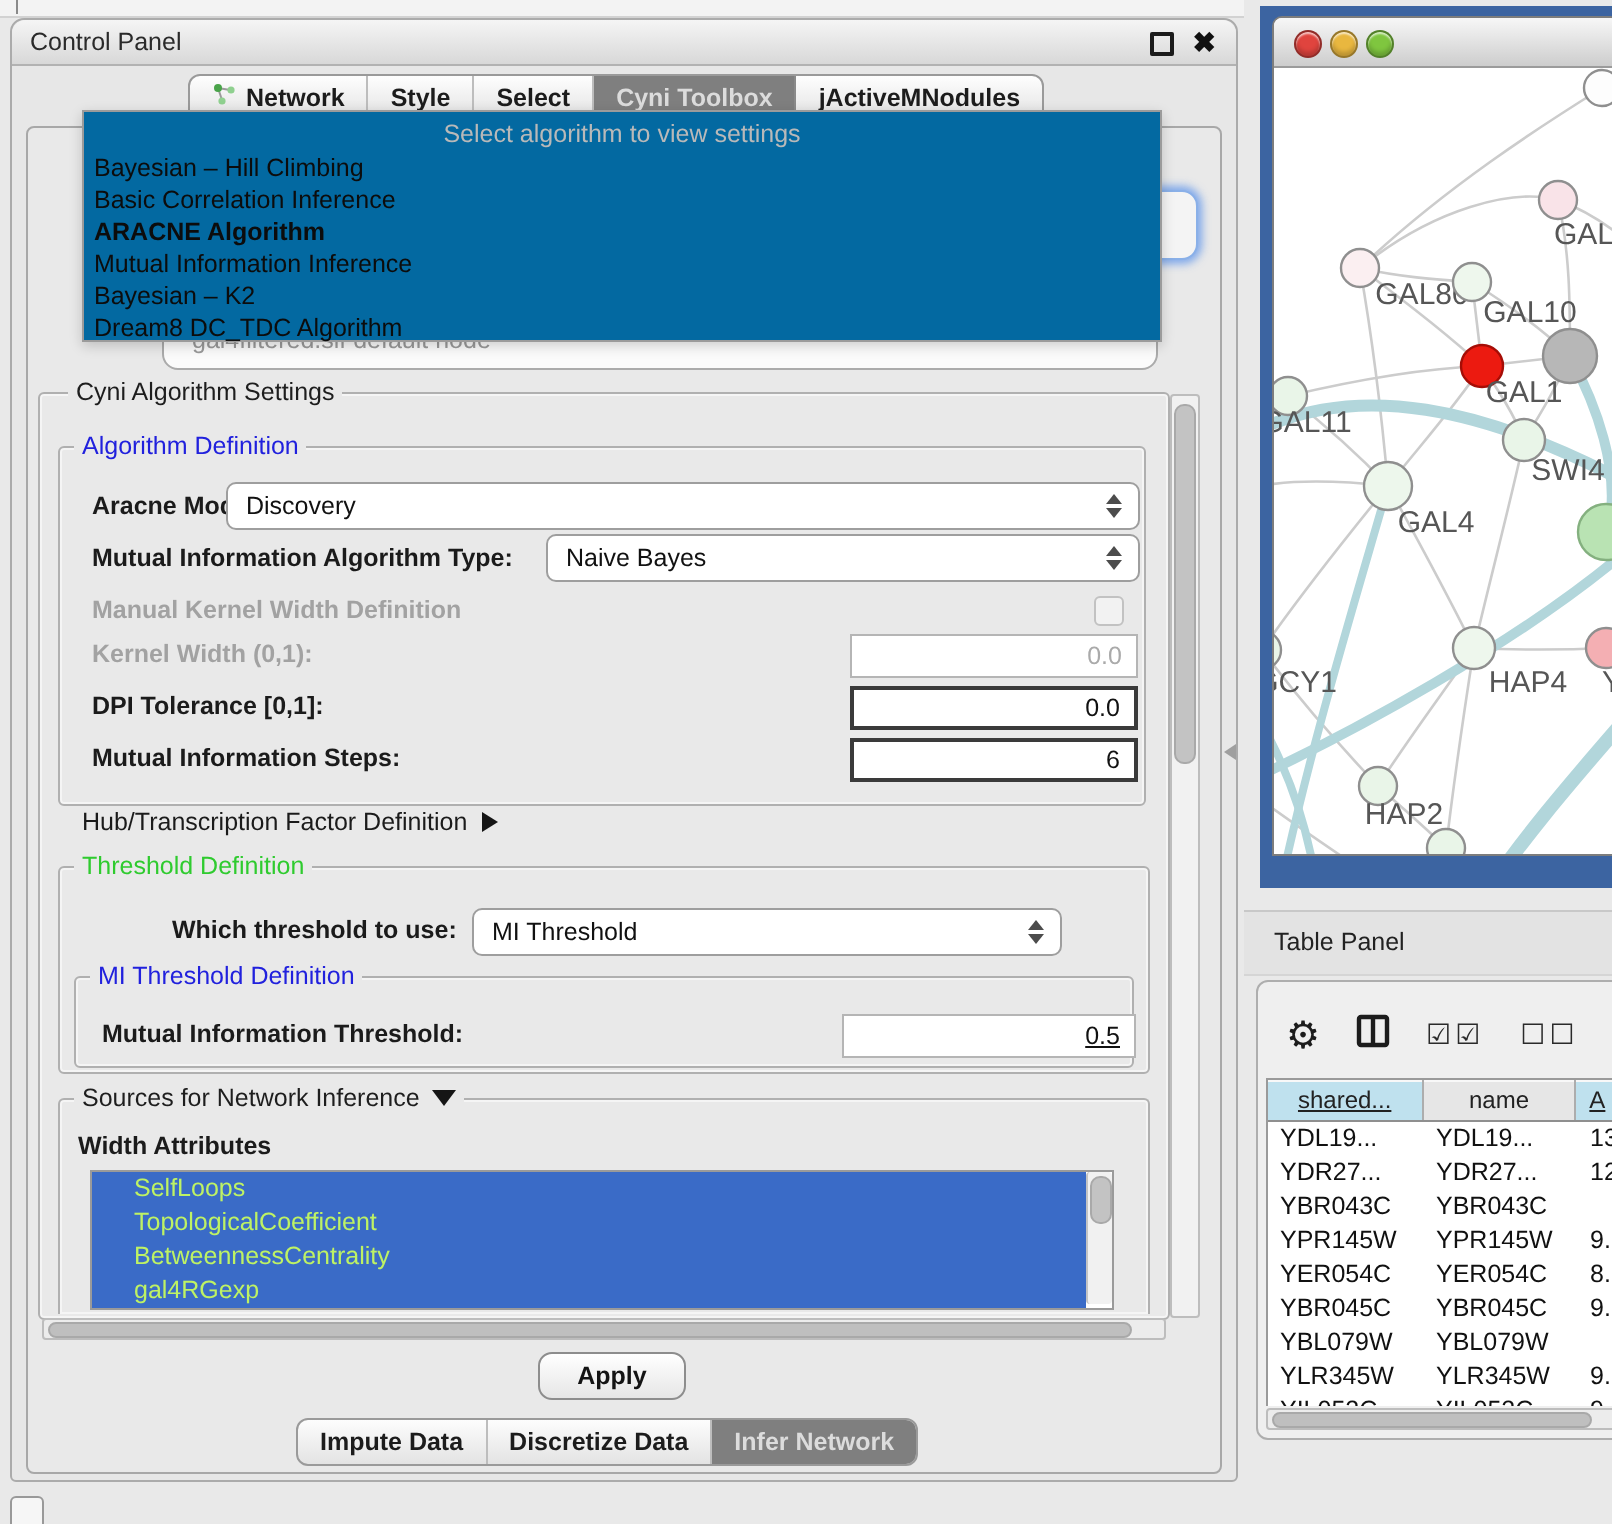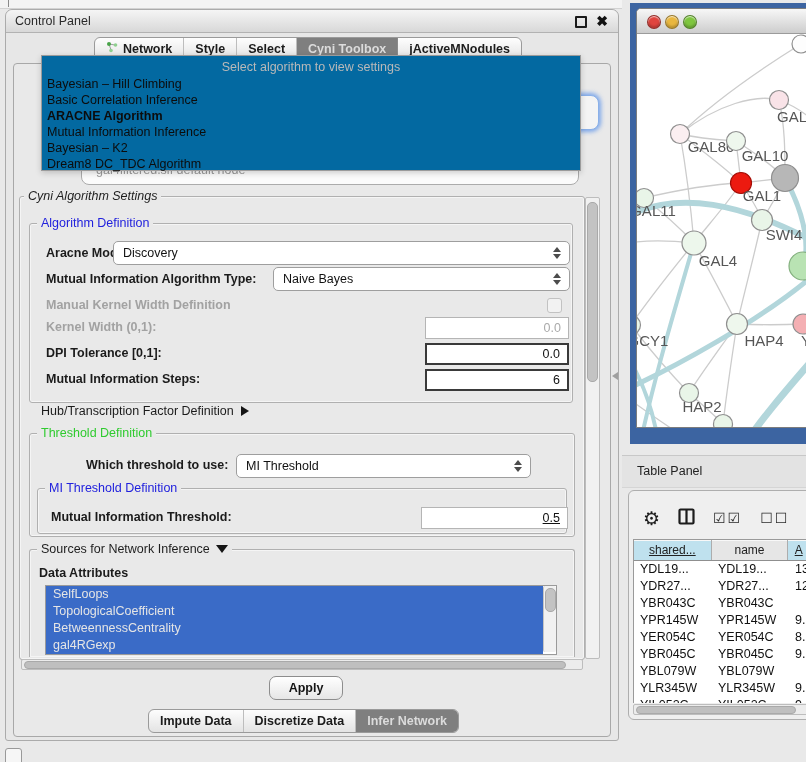--- a/index.html
+++ b/index.html
@@ -58,21 +58,21 @@
   .ghost-combo{position:absolute;left:75px;top:139px;width:496px;height:34px;background:#fbfbfb;border:1px solid #ababab;
                border-radius:8px;z-index:2;}
   .ghost-combo .txt{position:absolute;left:14px;top:13px;font-size:12.5px;color:#9a9a9a;}
   
   .vscroll{position:absolute;background:#f1f1f1;border:1px solid #bdbdbd;border-radius:2px;}
   .vthumb{position:absolute;left:1px;width:9px;background:#c3c3c3;border:1px solid #a9a9a9;border-radius:5px;}
   .hscroll{position:absolute;background:#ececec;border:1px solid #bdbdbd;border-radius:2px;}
   .hthumb{position:absolute;top:1px;height:6px;background:#bfbfbf;border:1px solid #a9a9a9;border-radius:4px;}
   
   .attr-list{position:absolute;left:39px;top:575px;width:510px;height:68px;background:#fff;border:1px solid #9a9a9a;overflow:hidden;}
-  .attr-item{height:17px;line-height:17px;font-size:12.5px;color:#e5e5e5;padding-left:7px;margin-right:13px;}
+  .attr-item{height:17px;line-height:17px;font-size:12.5px;color:#bef264;padding-left:21px;margin-right:13px;}
   
   .btn{position:absolute;left:263px;top:666px;width:72px;height:22px;background:linear-gradient(#ffffff,#e6e6e6);
        border:1px solid #8d8d8d;border-radius:7px;font-size:12.5px;font-weight:bold;color:#141414;
        text-align:center;line-height:22px;}
   
   .bottom-tabs{position:absolute;left:142px;top:699px;height:22px;display:flex;border:1px solid #9a9a9a;
                border-radius:6px;overflow:hidden;background:linear-gradient(#fdfdfd,#e3e3e3);}
   
   .desktop-blue{position:absolute;left:630px;top:3px;width:176px;height:441px;background:#3c64a1;}
   .net-window{position:absolute;left:636px;top:8px;width:172px;height:418px;background:#fff;border:1px solid #7d7d7d;
@@ -154,21 +154,21 @@
           <div class="dd-item">Bayesian – Hill Climbing</div>
           <div class="dd-item">Basic Correlation Inference</div>
           <div class="dd-item bold">ARACNE Algorithm</div>
           <div class="dd-item">Mutual Information Inference</div>
           <div class="dd-item">Bayesian – K2</div>
           <div class="dd-item">Dream8 DC_TDC Algorithm</div>
         </div>
     </div>
 
     <div class="group" style="left:13px;top:186px;width:564px;height:462px;"></div>
-    <span class="group-label" style="left:18px;top:179px;font-style:italic;">Cyni Algorithm Settings</span>
+    <span class="group-label" style="left:28px;top:179px;">Cyni Algorithm Settings</span>
 
     <div class="vscroll" style="left:579px;top:187px;width:13px;height:460px;">
       <div class="vthumb" style="top:4px;height:178px;"></div>
     </div>
 
     <div class="group" style="left:23px;top:213px;width:542px;height:178px;"></div>
     <span class="group-label blue-label" style="left:31px;top:206px;">Algorithm Definition</span>
 
     <span class="flabel" style="left:40px;top:232px;">Aracne Mode:</span>
     <div class="combo" style="left:107px;top:231px;width:422px;">
@@ -209,21 +209,21 @@
 
     <div class="group" style="left:31px;top:478px;width:528px;height:44px;"></div>
     <span class="group-label blue-label" style="left:39px;top:471px;">MI Threshold Definition</span>
 
     <span class="flabel" style="left:45px;top:496px;">Mutual Information Threshold:</span>
     <div class="tfield" style="left:415px;top:497px;width:131px;text-decoration:underline;">0.5</div>
 
     <div class="group" style="left:23px;top:539px;width:544px;height:107px;border-bottom:none;border-radius:3px 3px 0 0;"></div>
     <span class="group-label" style="left:31px;top:532px;"><span>Sources for Network Inference</span><span class="arrow-down"></span></span>
 
-    <span class="flabel" style="left:33px;top:552px;">Data Attributes</span>
+    <span class="flabel" style="left:33px;top:552px;">Width Attributes</span>
 
     <div class="attr-list" id="attr-list">
       <div class="vscroll" style="right:0;top:0;width:12px;height:66px;border:none;border-left:1px solid #c4c4c4;">
         <div class="vthumb" style="top:2px;height:22px;"></div>
       </div>
     <div class="attr-item" style="background: rgb(58, 107, 199);">SelfLoops</div>
         <div class="attr-item" style="background: rgb(58, 107, 199);">TopologicalCoefficient</div>
         <div class="attr-item" style="background: rgb(58, 107, 199);">BetweennessCentrality</div>
         <div class="attr-item" style="background: rgb(58, 107, 199);">gal4RGexp</div>
       </div>

